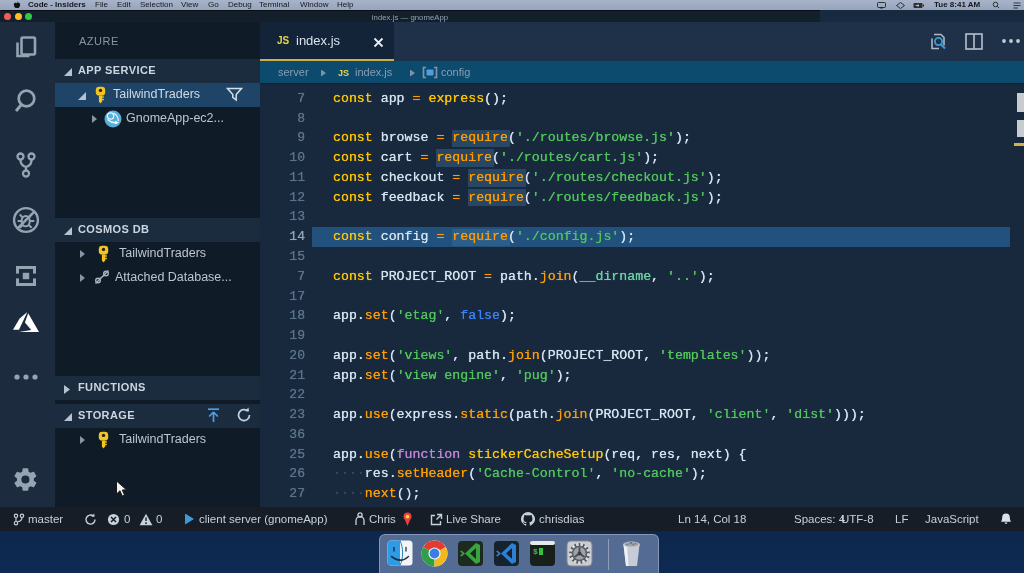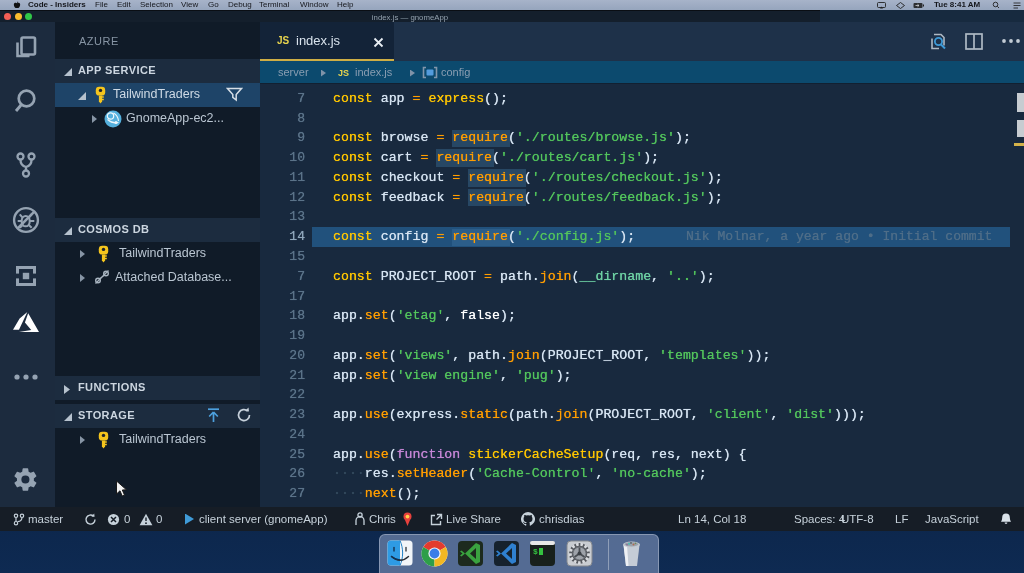--- a/index.html
+++ b/index.html
@@ -37,21 +37,21 @@
 .twe { position:absolute; width:8px; height:8px; background:#b6c2ce; clip-path:polygon(100% 0, 100% 100%, 0 100%); }
 .twcH { position:absolute; width:6px; height:9px; background:#b6c2ce; clip-path:polygon(0 0, 100% 50%, 0 100%); }
 .twc { position:absolute; width:5px; height:8px; background:#8795a5; clip-path:polygon(0 0, 100% 50%, 0 100%); }
 .row { position:absolute; left:0; width:205px; height:24px; font-size:12.5px; color:#bac6d2; }
 .row.sel { background:#1e4468; color:#cfdae5; }
 .key { width:17px; height:18px; position:absolute; }
 svg.key { overflow:visible; }
 #codearea i { font-style:normal; }
 #codearea .mono { text-shadow:0 0 0.7px; }
 i.k{color:#ffc600;} i.o{color:#ff9d00;} i.s{color:#52c45c;} i.w{color:#d6e4f2;}
-i.p{color:#ffffff;text-align:center;} i.f{color:#c586d6;} i.t{color:#6ed1a4;} i.d{color:#33495d;}
+i.p{color:#3b82f6;text-align:center;} i.f{color:#c586d6;} i.t{color:#6ed1a4;} i.d{color:#33495d;}
 .bsep { position:absolute; top:8.5px; width:5px; height:7px; background:#7f93a8;
   clip-path:polygon(0 0, 100% 50%, 0 100%); }
 </style>
 </head>
 <body>
 <div id="menubar">
   <svg class="mi" style="left:13px;top:1.2px" width="8" height="8" viewBox="0 0 16 16">
     <path fill="#111" d="M8 4.5 c1 -1 2.5 -1.3 3.8 -0.8 c1.6 0.6 2.6 2.2 2.5 4 c-0.1 2.3 -1.3 4.7 -2.8 6 c-0.7 0.6 -1.5 0.6 -2.2 0.3 c-0.8 -0.3 -1.8 -0.3 -2.6 0 c-0.7 0.3 -1.5 0.3 -2.2 -0.3 c-1.5 -1.3 -2.7 -3.7 -2.8 -6 c-0.1 -1.8 0.9 -3.4 2.5 -4 C5.5 3.2 7 3.5 8 4.5 z"></path>
     <path fill="#111" d="M8 4 c-0.1 -1.3 0.8 -2.6 2.1 -3 c0.3 1.2 -0.3 2.5 -2.1 3 z"></path>
   </svg>
@@ -276,27 +276,26 @@
           <div style="height:19.78px;line-height:19.78px;color:#8fa6bb;">14</div>
           <div style="height:19.78px;line-height:19.78px;color:#5b7389;">15</div>
           <div style="height:19.78px;line-height:19.78px;color:#5b7389;">7</div>
           <div style="height:19.78px;line-height:19.78px;color:#5b7389;">17</div>
           <div style="height:19.78px;line-height:19.78px;color:#5b7389;">18</div>
           <div style="height:19.78px;line-height:19.78px;color:#5b7389;">19</div>
           <div style="height:19.78px;line-height:19.78px;color:#5b7389;">20</div>
           <div style="height:19.78px;line-height:19.78px;color:#5b7389;">21</div>
           <div style="height:19.78px;line-height:19.78px;color:#5b7389;">22</div>
           <div style="height:19.78px;line-height:19.78px;color:#5b7389;">23</div>
-          <div style="height:19.78px;line-height:19.78px;color:#5b7389;">24</div>
+          <div style="height:19.78px;line-height:19.78px;color:#5b7389;">36</div>
           <div style="height:19.78px;line-height:19.78px;color:#5b7389;">25</div>
           <div style="height:19.78px;line-height:19.78px;color:#5b7389;">26</div>
           <div style="height:19.78px;line-height:19.78px;color:#5b7389;">27</div>
         </div>
 <div class="mono" style="position:absolute;left:73px;top:4.9px;font-size:13.25px;white-space:pre;"><div style="height:19.78px;line-height:19.78px;"><i class="k">const</i><i class="w"> app </i><i class="o">=</i><i class="w"> </i><i class="k">express</i><i class="w">();</i></div><div style="height:19.78px;line-height:19.78px;"></div><div style="height:19.78px;line-height:19.78px;"><i class="k">const</i><i class="w"> browse </i><i class="o">=</i><i class="w"> </i><i class="o">require</i><i class="w">(</i><i class="s">'./routes/browse.js'</i><i class="w">);</i></div><div style="height:19.78px;line-height:19.78px;"><i class="k">const</i><i class="w"> cart </i><i class="o">=</i><i class="w"> </i><i class="o">require</i><i class="w">(</i><i class="s">'./routes/cart.js'</i><i class="w">);</i></div><div style="height:19.78px;line-height:19.78px;"><i class="k">const</i><i class="w"> checkout </i><i class="o">=</i><i class="w"> </i><i class="o">require</i><i class="w">(</i><i class="s">'./routes/checkout.js'</i><i class="w">);</i></div><div style="height:19.78px;line-height:19.78px;"><i class="k">const</i><i class="w"> feedback </i><i class="o">=</i><i class="w"> </i><i class="o">require</i><i class="w">(</i><i class="s">'./routes/feedback.js'</i><i class="w">);</i></div><div style="height:19.78px;line-height:19.78px;"></div><div style="height:19.78px;line-height:19.78px;"><i class="k">const</i><i class="w"> config </i><i class="o">=</i><i class="w"> </i><i class="o">require</i><i class="w">(</i><i class="s">'./config.js'</i><i class="w">);</i></div><div style="height:19.78px;line-height:19.78px;"></div><div style="height:19.78px;line-height:19.78px;"><i class="k">const</i><i class="w"> PROJECT_ROOT </i><i class="o">=</i><i class="w"> path.</i><i class="o">join</i><i class="w">(</i><i class="t">__dirname</i><i class="w">, </i><i class="s">'..'</i><i class="w">);</i></div><div style="height:19.78px;line-height:19.78px;"></div><div style="height:19.78px;line-height:19.78px;"><i class="w">app.</i><i class="o">set</i><i class="w">(</i><i class="s">'etag'</i><i class="w">, </i><i class="p">false</i><i class="w">);</i></div><div style="height:19.78px;line-height:19.78px;"></div><div style="height:19.78px;line-height:19.78px;"><i class="w">app.</i><i class="o">set</i><i class="w">(</i><i class="s">'views'</i><i class="w">, path.</i><i class="o">join</i><i class="w">(PROJECT_ROOT, </i><i class="s">'templates'</i><i class="w">));</i></div><div style="height:19.78px;line-height:19.78px;"><i class="w">app.</i><i class="o">set</i><i class="w">(</i><i class="s">'view engine'</i><i class="w">, </i><i class="s">'pug'</i><i class="w">);</i></div><div style="height:19.78px;line-height:19.78px;"></div><div style="height:19.78px;line-height:19.78px;"><i class="w">app.</i><i class="o">use</i><i class="w">(express.</i><i class="o">static</i><i class="w">(path.</i><i class="o">join</i><i class="w">(PROJECT_ROOT, </i><i class="s">'client'</i><i class="w">, </i><i class="s">'dist'</i><i class="w">)));</i></div><div style="height:19.78px;line-height:19.78px;"></div><div style="height:19.78px;line-height:19.78px;"><i class="w">app.</i><i class="o">use</i><i class="w">(</i><i class="f">function</i><i class="w"> </i><i class="k">stickerCacheSetup</i><i class="w">(req, res, next) {</i></div><div style="height:19.78px;line-height:19.78px;"><i class="d">····</i><i class="w">res.</i><i class="o">setHeader</i><i class="w">(</i><i class="s">'Cache-Control'</i><i class="w">, </i><i class="s">'no-cache'</i><i class="w">);</i></div><div style="height:19.78px;line-height:19.78px;"><i class="d">····</i><i class="o">next</i><i class="w">();</i></div></div>
-<div class="mono" style="position:absolute;left:426px;top:143.4px;height:19.78px;line-height:19.78px;font-size:13.1px;color:#4e6d88;">Nik Molnar, a year ago • Initial commit</div>
 <div style="position:absolute;left:757px;top:9px;width:7px;height:19px;background:#c7ccd1;"></div>
 <div style="position:absolute;left:757px;top:36px;width:7px;height:17px;background:#c7ccd1;"></div>
 <div style="position:absolute;left:754px;top:58.5px;width:10px;height:3.5px;background:#d4b24a;"></div>
 </div>
   </div>
   <div id="statusbar">
     <svg class="si" style="left:13px;top:6px;" width="12" height="13" viewBox="0 0 12 13">
       <g stroke="#c6d1da" stroke-width="1.2" fill="none">
         <circle cx="3" cy="2.8" r="1.7"></circle>
           <circle cx="9" cy="2.8" r="1.7"></circle>

